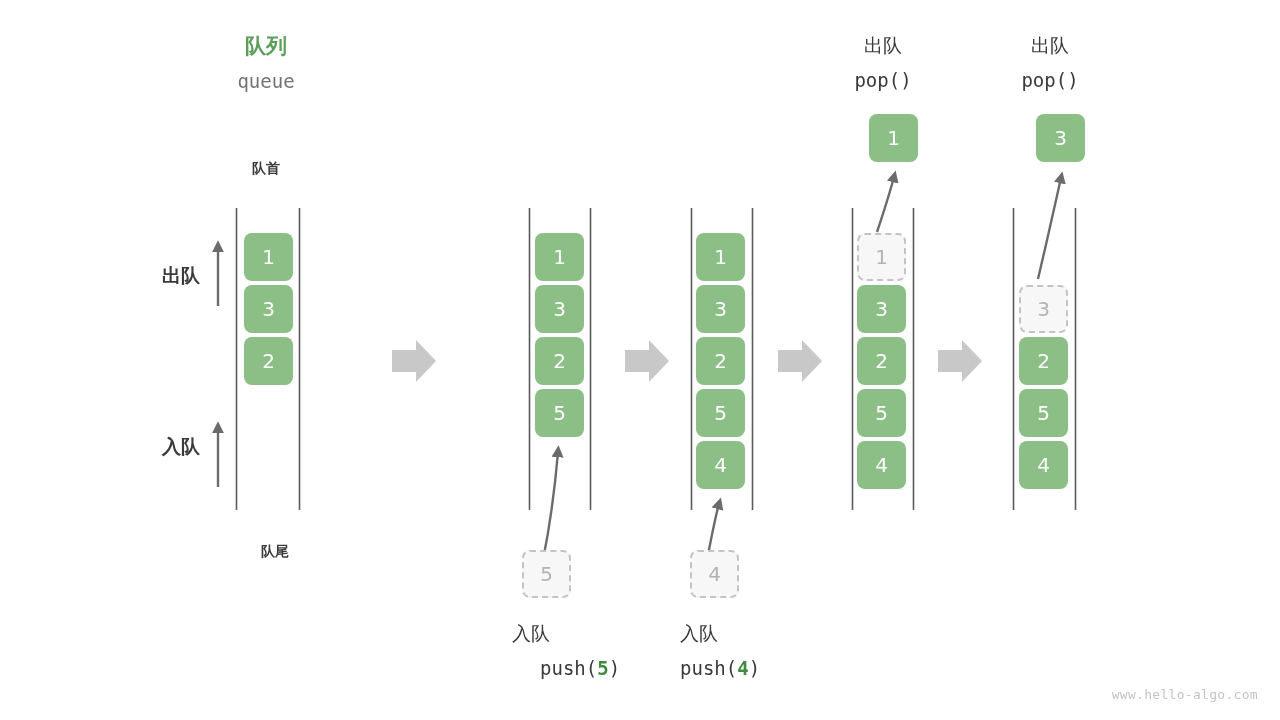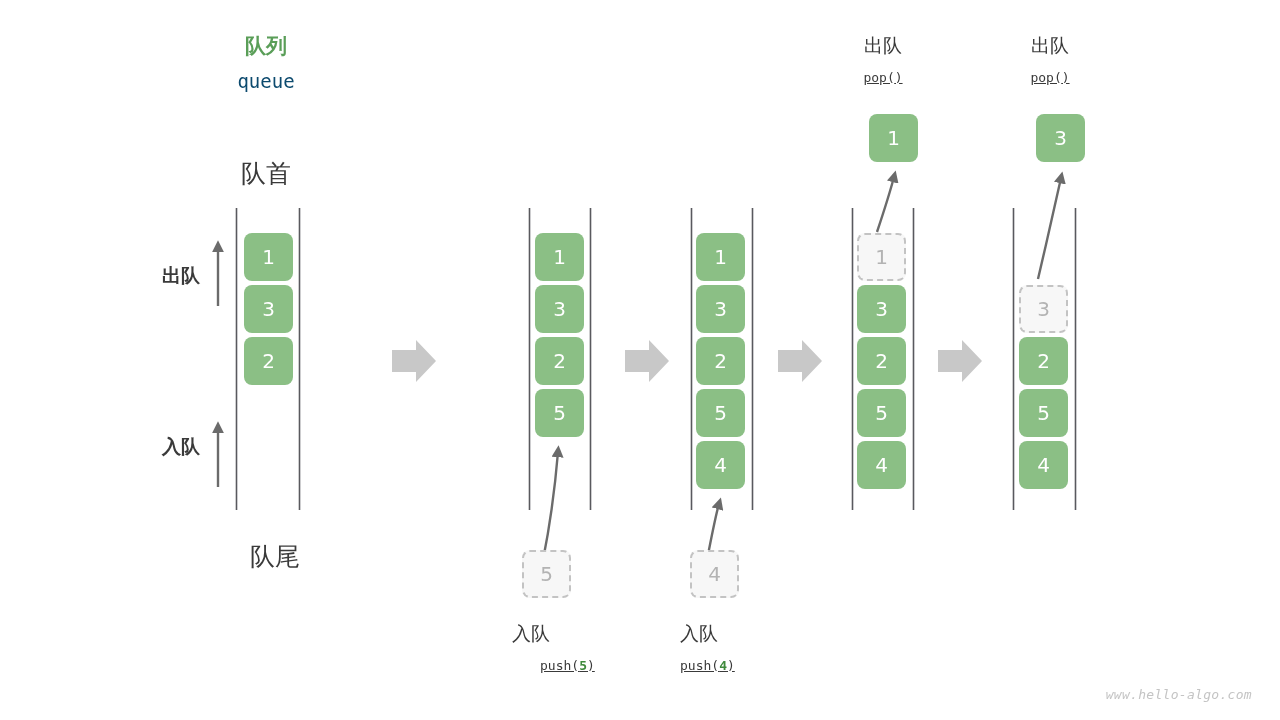--- a/index.html
+++ b/index.html
@@ -28,56 +28,54 @@
   }
   .title-cn {
     font-weight: bold;
     font-size: 21px;
     color: #5a9e58;
     text-align: center;
   }
   .title-en {
     font-family: "DejaVu Sans Mono", "Liberation Mono", monospace;
     font-size: 19px;
-    color: #0c4a6e;
+    color: #737373;
     text-align: center;
   }
   .end-label {
-    font-weight: normal;
-    font-size: 25px;
+    font-weight: bold;
+    font-size: 14px;
     color: #3a3a3a;
     text-align: center;
   }
   .side-label {
     font-weight: bold;
     font-size: 19px;
     color: #3a3a3a;
     text-align: right;
   }
   .op-cn {
     font-size: 19px;
     color: #3a3a3a;
   }
   .op-code {
     font-family: "DejaVu Sans Mono", "Liberation Mono", monospace;
-    font-size: 13px;
-    color: #3a3a3a;
-    text-decoration: underline;
+    font-size: 19px;
+    color: #3a3a3a;
   }
   .op-code .arg { color: #3f8a3c; font-weight: bold; }
   .op-top { text-align: center; }
   .watermark {
     position: absolute;
     font-family: "DejaVu Sans Mono", "Liberation Mono", monospace;
     font-size: 13px;
     color: #c4c4c4;
-    right: 28px;
+    right: 22px;
     bottom: 18px;
     letter-spacing: 0.3px;
-    font-style: italic;
   }
   
   .cell {
     position: absolute;
     width: 49px;
     height: 48px;
     border-radius: 8px;
     box-sizing: border-box;
     display: flex;
     align-items: center;

